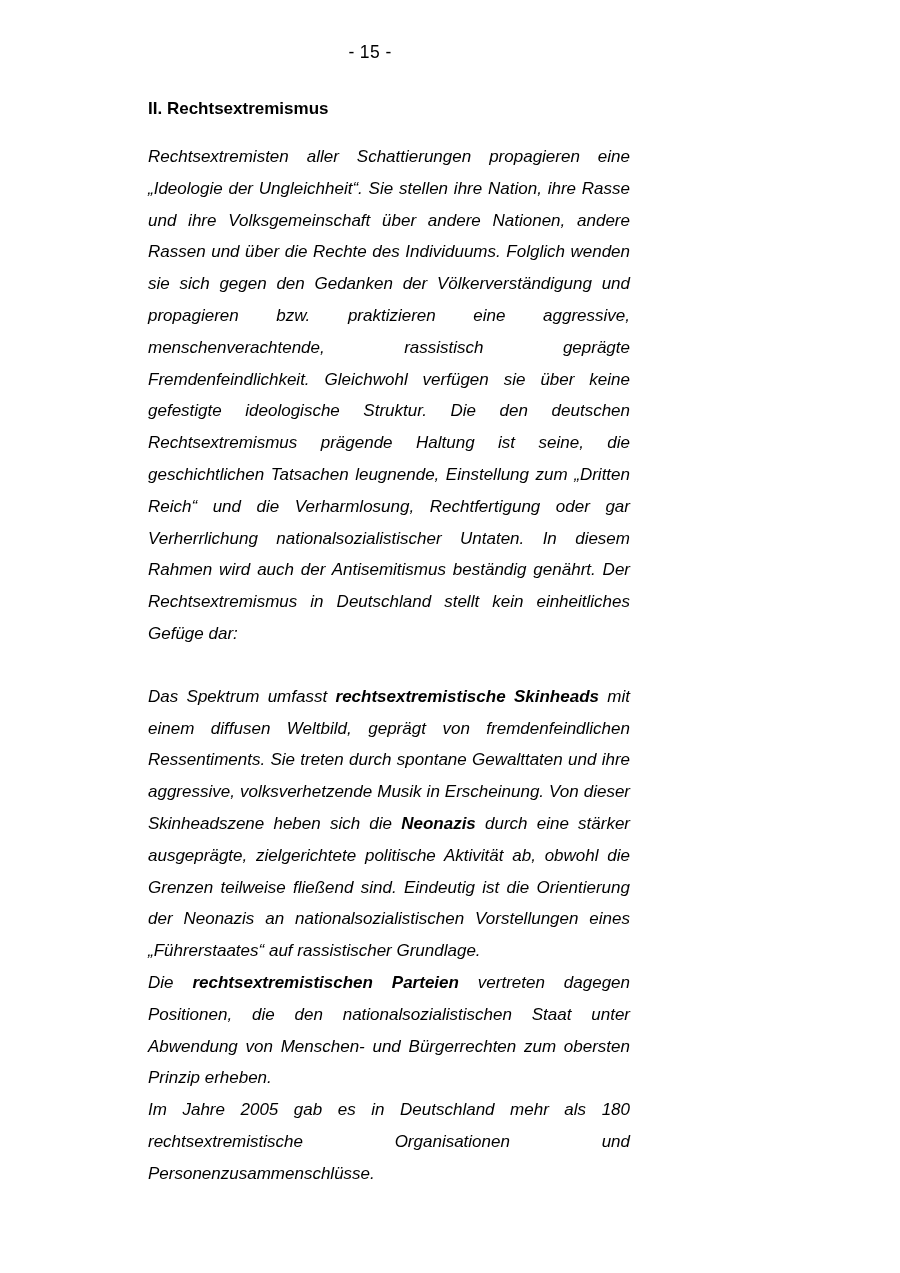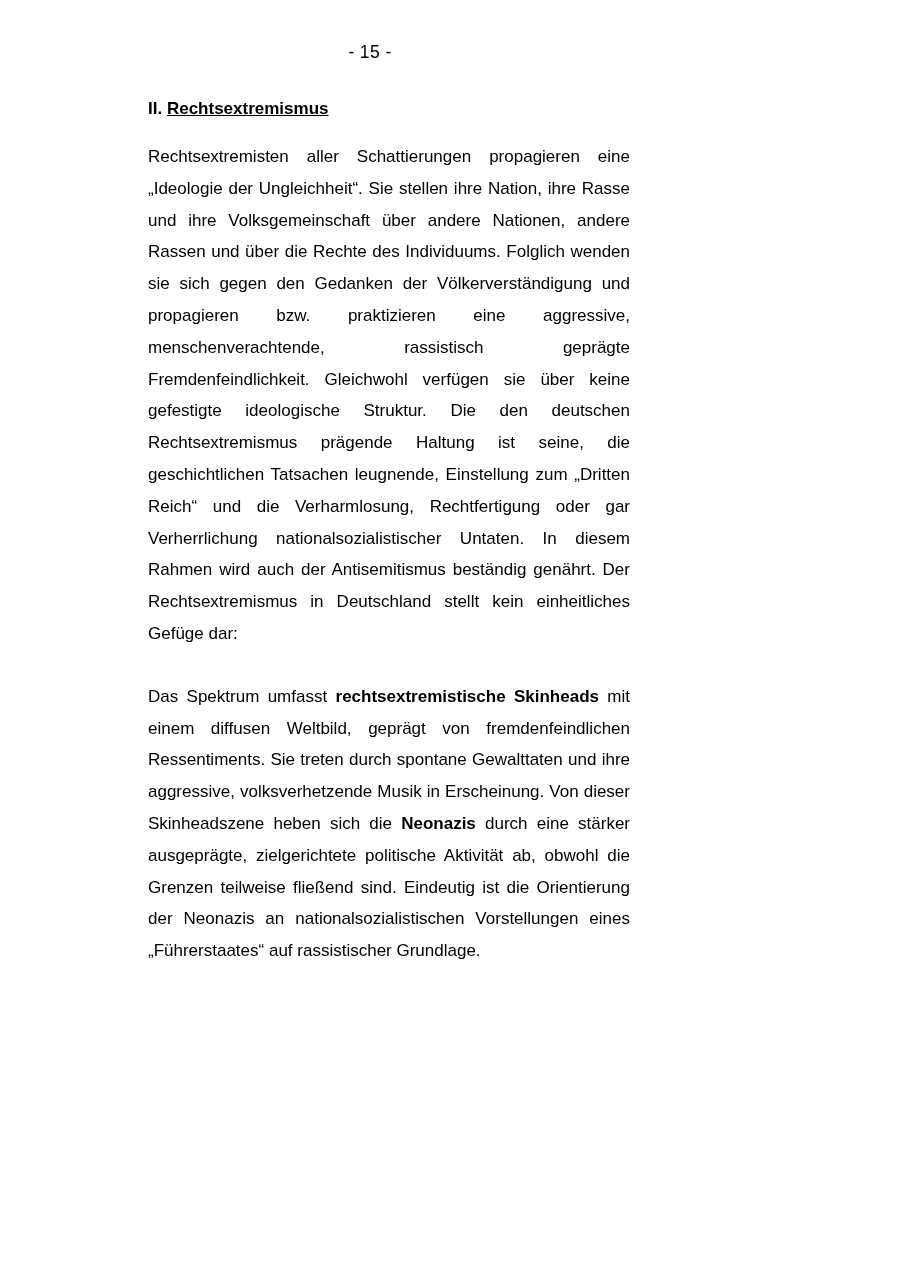--- a/index.html
+++ b/index.html
@@ -26,29 +26,29 @@
     margin: 0 0 36px 0;
     letter-spacing: 0.4px;
     padding-right: 38px;
   }
   .section-heading {
     font-size: 17px;
     font-weight: bold;
     margin: 0 0 22px 0;
   }
   .section-heading .underline {
-    text-decoration: underline;
   }
   p.body {
     font-size: 17px;
     line-height: 31.8px;
     text-align: justify;
     margin: 0;
     
     text-align-last: left;
+    font-style: italic;
   }
   p.body.gap-after {
     margin-bottom: 31px;
   }
   p.body.tight {
     margin-bottom: 0;
   }
   b {
     font-weight: bold;
   }
@@ -60,15 +60,17 @@
 
   <div class="page-number">- 15 -</div>
 
   <h2 class="section-heading">
     <span>II. </span><span class="underline">Rechtsextremismus</span>
   </h2>
 
   <div>
       <p class="body gap-after"><span>Rechtsextremisten aller Schattierungen propagieren eine „Ideologie der Ungleichheit“. Sie stellen ihre Nation, ihre Rasse und ihre Volksgemeinschaft über andere Nationen, andere Rassen und über die Rechte des Individuums. Folglich wenden sie sich gegen den Gedanken der Völkerverständigung und propagieren bzw. praktizieren eine aggressive, menschenverachtende, rassistisch geprägte Fremdenfeindlichkeit. Gleichwohl verfügen sie über keine gefestigte ideologische Struktur. Die den deutschen Rechtsextremismus prägende Haltung ist seine, die geschichtlichen Tatsachen leugnende, Einstellung zum „Dritten Reich“ und die Verharmlosung, Rechtfertigung oder gar Verherrlichung nationalsozialistischer Untaten. In diesem Rahmen wird auch der Antisemitismus beständig genährt. Der Rechtsextremismus in Deutschland stellt kein einheitliches Gefüge dar:</span></p>
       <p class="body tight"><span>Das Spektrum umfasst </span><b>rechtsextremistische Skinheads</b><span> mit einem diffusen Weltbild, geprägt von fremdenfeindlichen Ressentiments. Sie treten durch spontane Gewalttaten und ihre aggressive, volksverhetzende Musik in Erscheinung. Von dieser Skinheadszene heben sich die </span><b>Neonazis</b><span> durch eine stärker ausgeprägte, zielgerichtete politische Aktivität ab, obwohl die Grenzen teilweise fließend sind. Eindeutig ist die Orientierung der Neonazis an nationalsozialistischen Vorstellungen eines „Führerstaates“ auf rassistischer Grundlage.</span></p>
+      <p class="body tight"><span>Die </span><b>rechtsextremistischen Parteien</b><span> vertreten dagegen Positionen, die den nationalsozialistischen Staat unter Abwendung von Menschen- und Bürgerrechten zum obersten Prinzip erheben.</span></p>
+      <p class="body gap-after"><span>Im Jahre 2005 gab es in Deutschland mehr als 180 rechtsextremistische Organisationen und Personenzusammenschlüsse.</span></p>
     </div>
 
 </div>
 
 </body></html>

